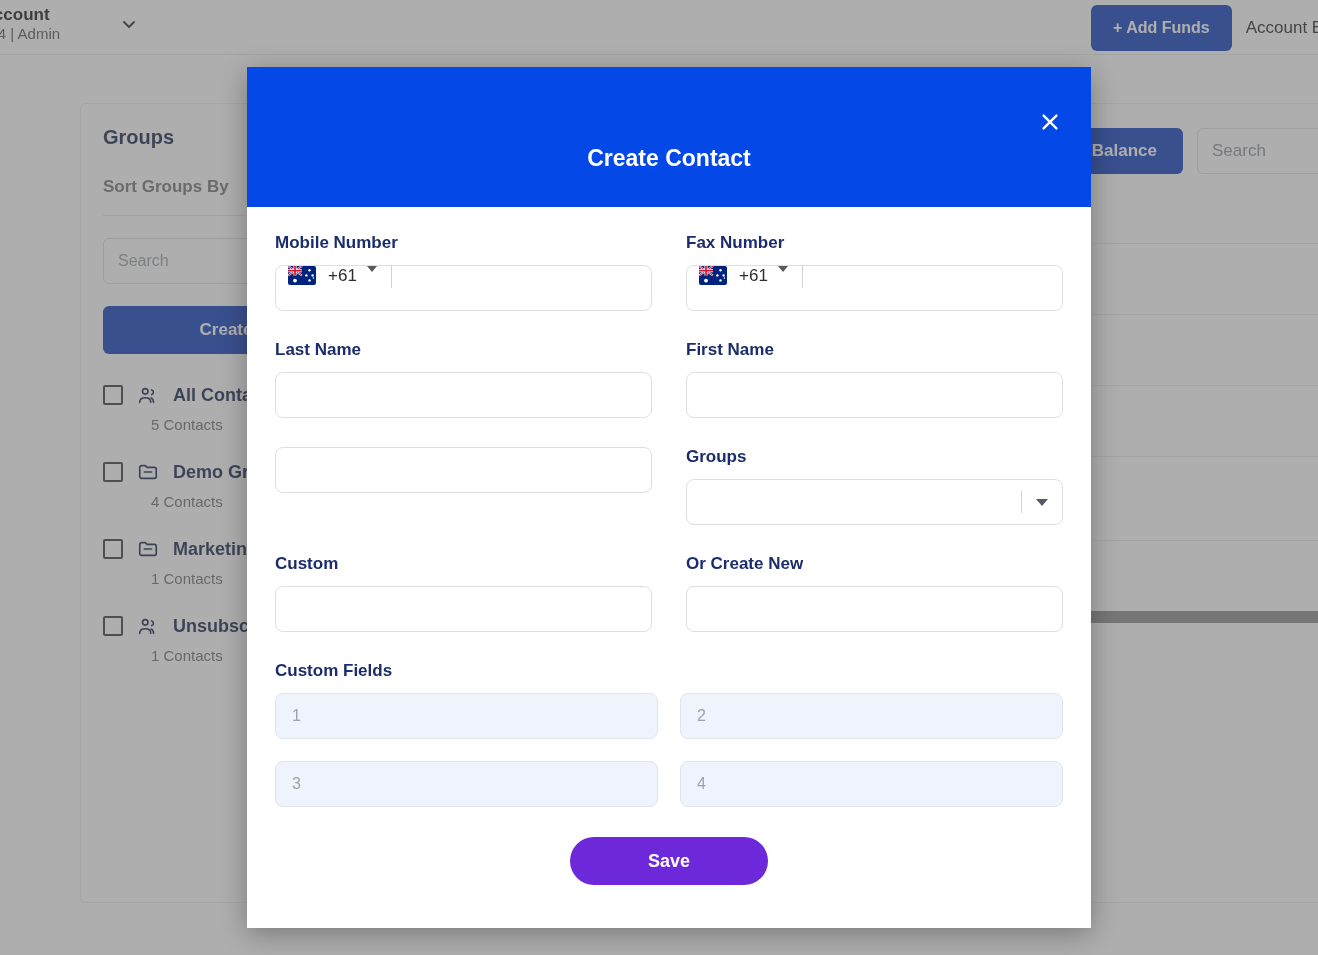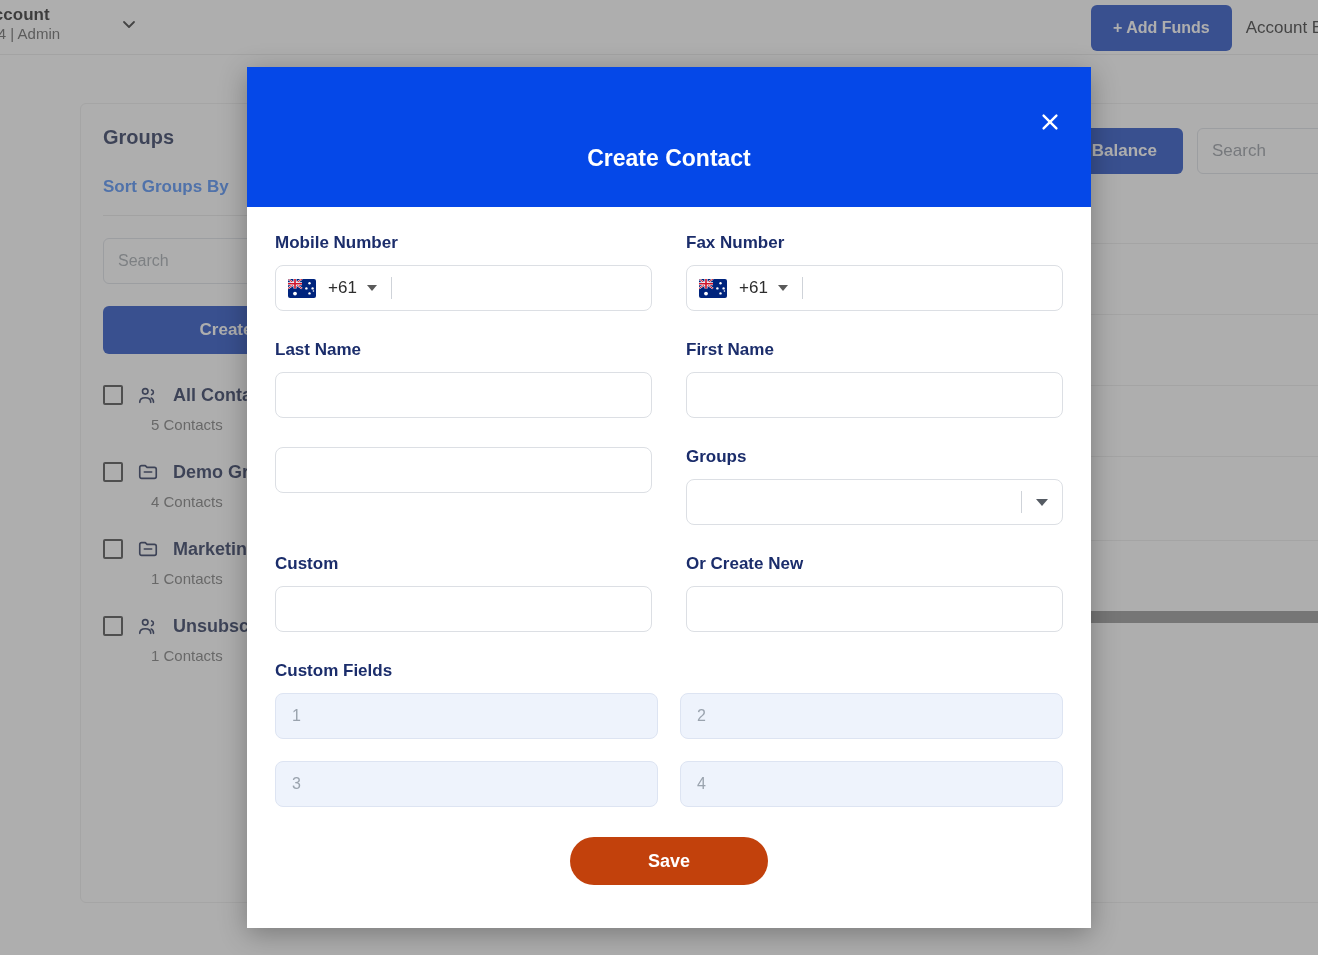--- a/index.html
+++ b/index.html
@@ -99,21 +99,21 @@
     margin-top: 28px;
     padding-bottom: 18px;
     border-bottom: 1px solid #e6e6e6;
     display: flex;
     align-items: center;
     justify-content: space-between;
   }
   .sort-label {
     font-size: 17px;
     font-weight: bold;
-    color: #3b82f6;
+    color: #737373;
   }
   .groups-body { padding: 22px; }
   .search-box {
     width: 100%;
     height: 46px;
     border: 1px solid #d9dde3;
     border-radius: 6px;
     padding: 0 14px;
     font-size: 16px;
     color: #333;
@@ -327,21 +327,20 @@
   .row-gap { height: 29px; }
 
   
   .phone-wrap {
     width: 100%;
     height: 46px;
     border: 1px solid #dcdfe4;
     border-radius: 8px;
     background: #fff;
     display: flex;
-    align-items: center;
     padding: 0 8px 0 12px;
   }
   .flag {
     width: 28px; height: 19px;
     flex: none;
     border-radius: 2px;
     overflow: hidden;
     display: block;
   }
   .dialcode {
@@ -438,21 +437,21 @@
     outline: none;
   }
   .cf-input::placeholder { color: #9aa3ae; }
 
   .save-wrap {
     text-align: center;
     margin-top: 30px;
     padding-bottom: 10px;
   }
   .save-btn {
-    background: #c2410c;
+    background: #6d28d9;
     color: #ffffff;
     border: none;
     border-radius: 26px;
     width: 198px;
     height: 48px;
     font-size: 18px;
     font-weight: bold;
     font-family: "Liberation Sans", sans-serif;
     cursor: pointer;
   }

